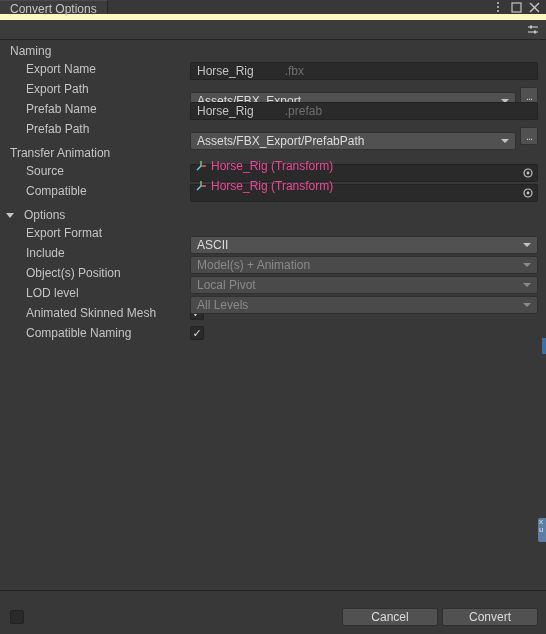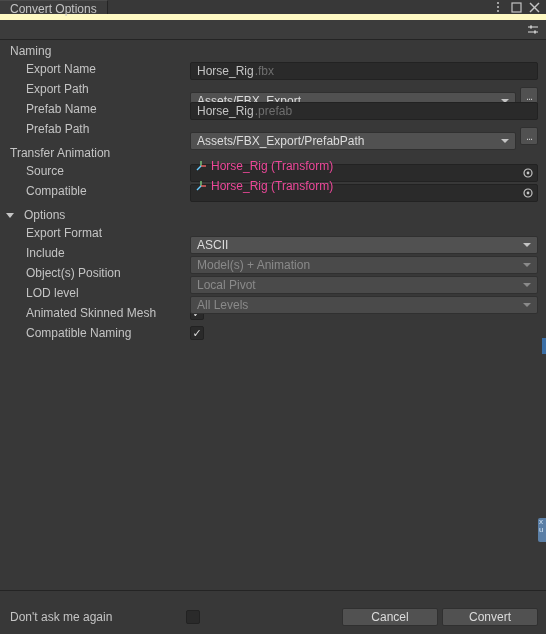--- a/index.html
+++ b/index.html
@@ -92,20 +92,21 @@
     flex: 1;
     height: 18px;
     background: #2a2a2a;
     border: 1px solid #222;
     border-radius: 2px;
     color: #c4c4c4;
     padding: 0 6px;
     display: flex;
     align-items: center;
     position: relative;
+    gap: 30px;
   }
   .text-input .suffix {
     color: #6f6f6f;
     margin-left: 1px;
   }
   .dropdown {
     flex: 1;
     height: 18px;
     background: #515151;
     border: 1px solid #303030;
@@ -441,21 +442,20 @@
     </div>
   </div>
 
 </div>
 
 <div class="edge-nub"></div>
 <div class="edge-nub2">x<br>u</div>
 
 <div class="footer">
   <div class="footer-inner">
-    <div class="label">Don't ask me again</div>
     <div class="checkbox"></div>
     <div class="spacer"></div>
     <div class="btn">
       <span>Cancel</span>
     </div>
     <div class="btn">
       <span>Convert</span>
     </div>
   </div>
 </div>

